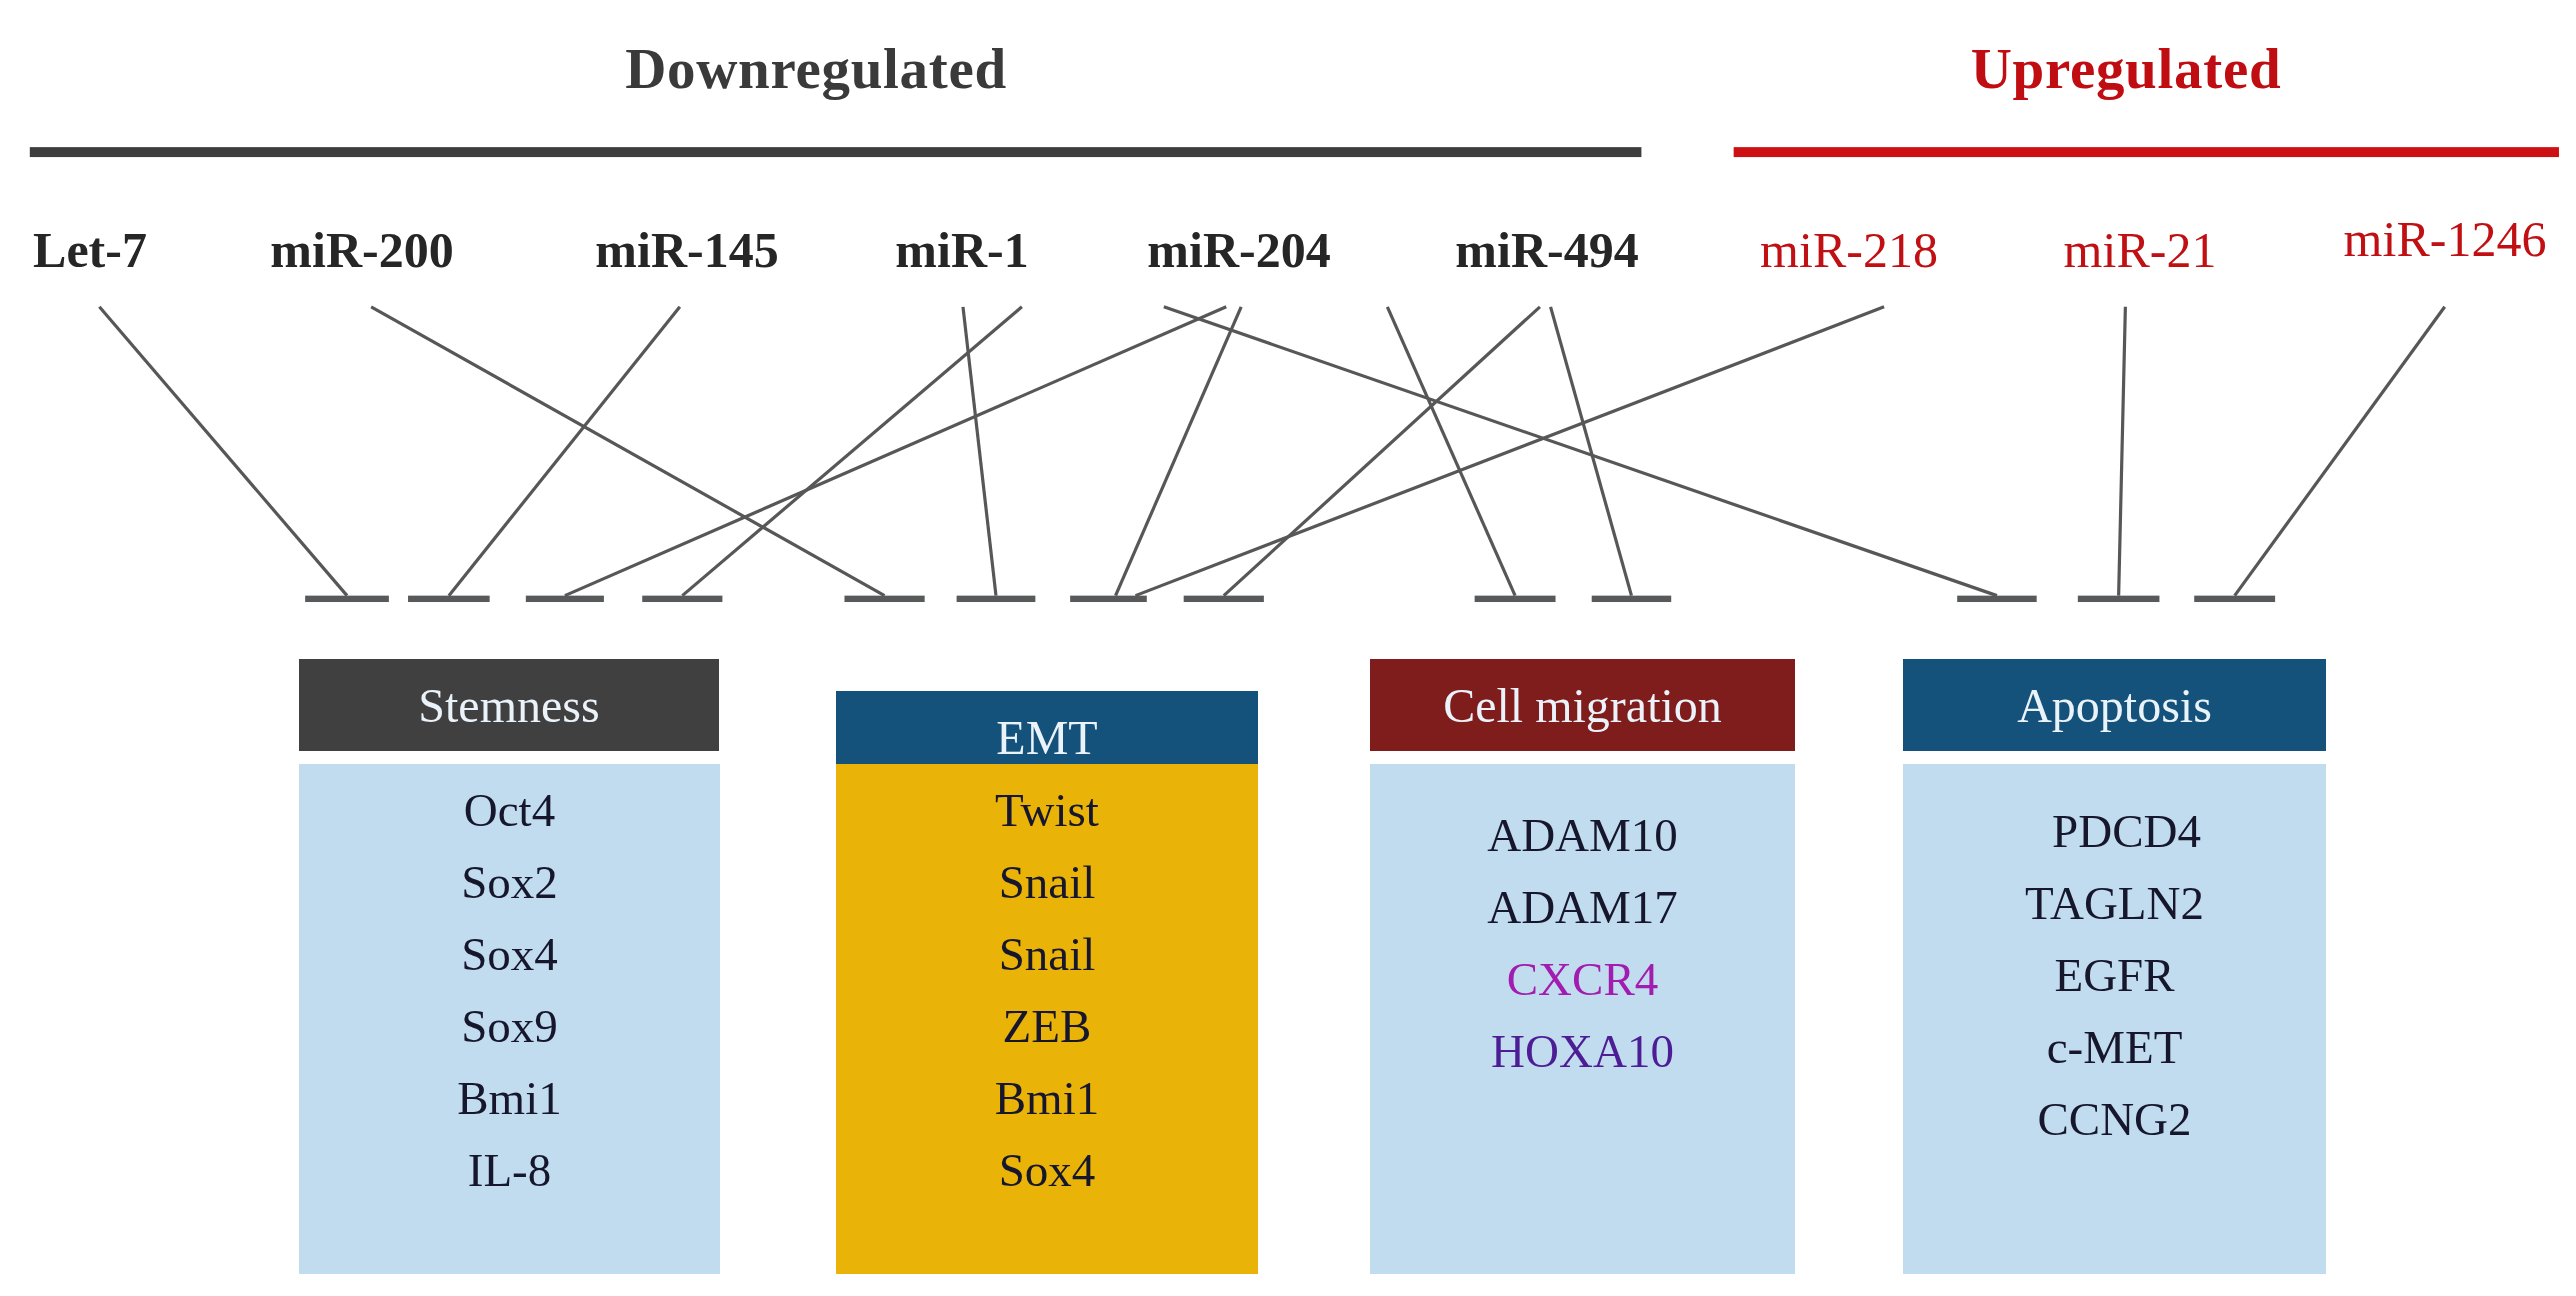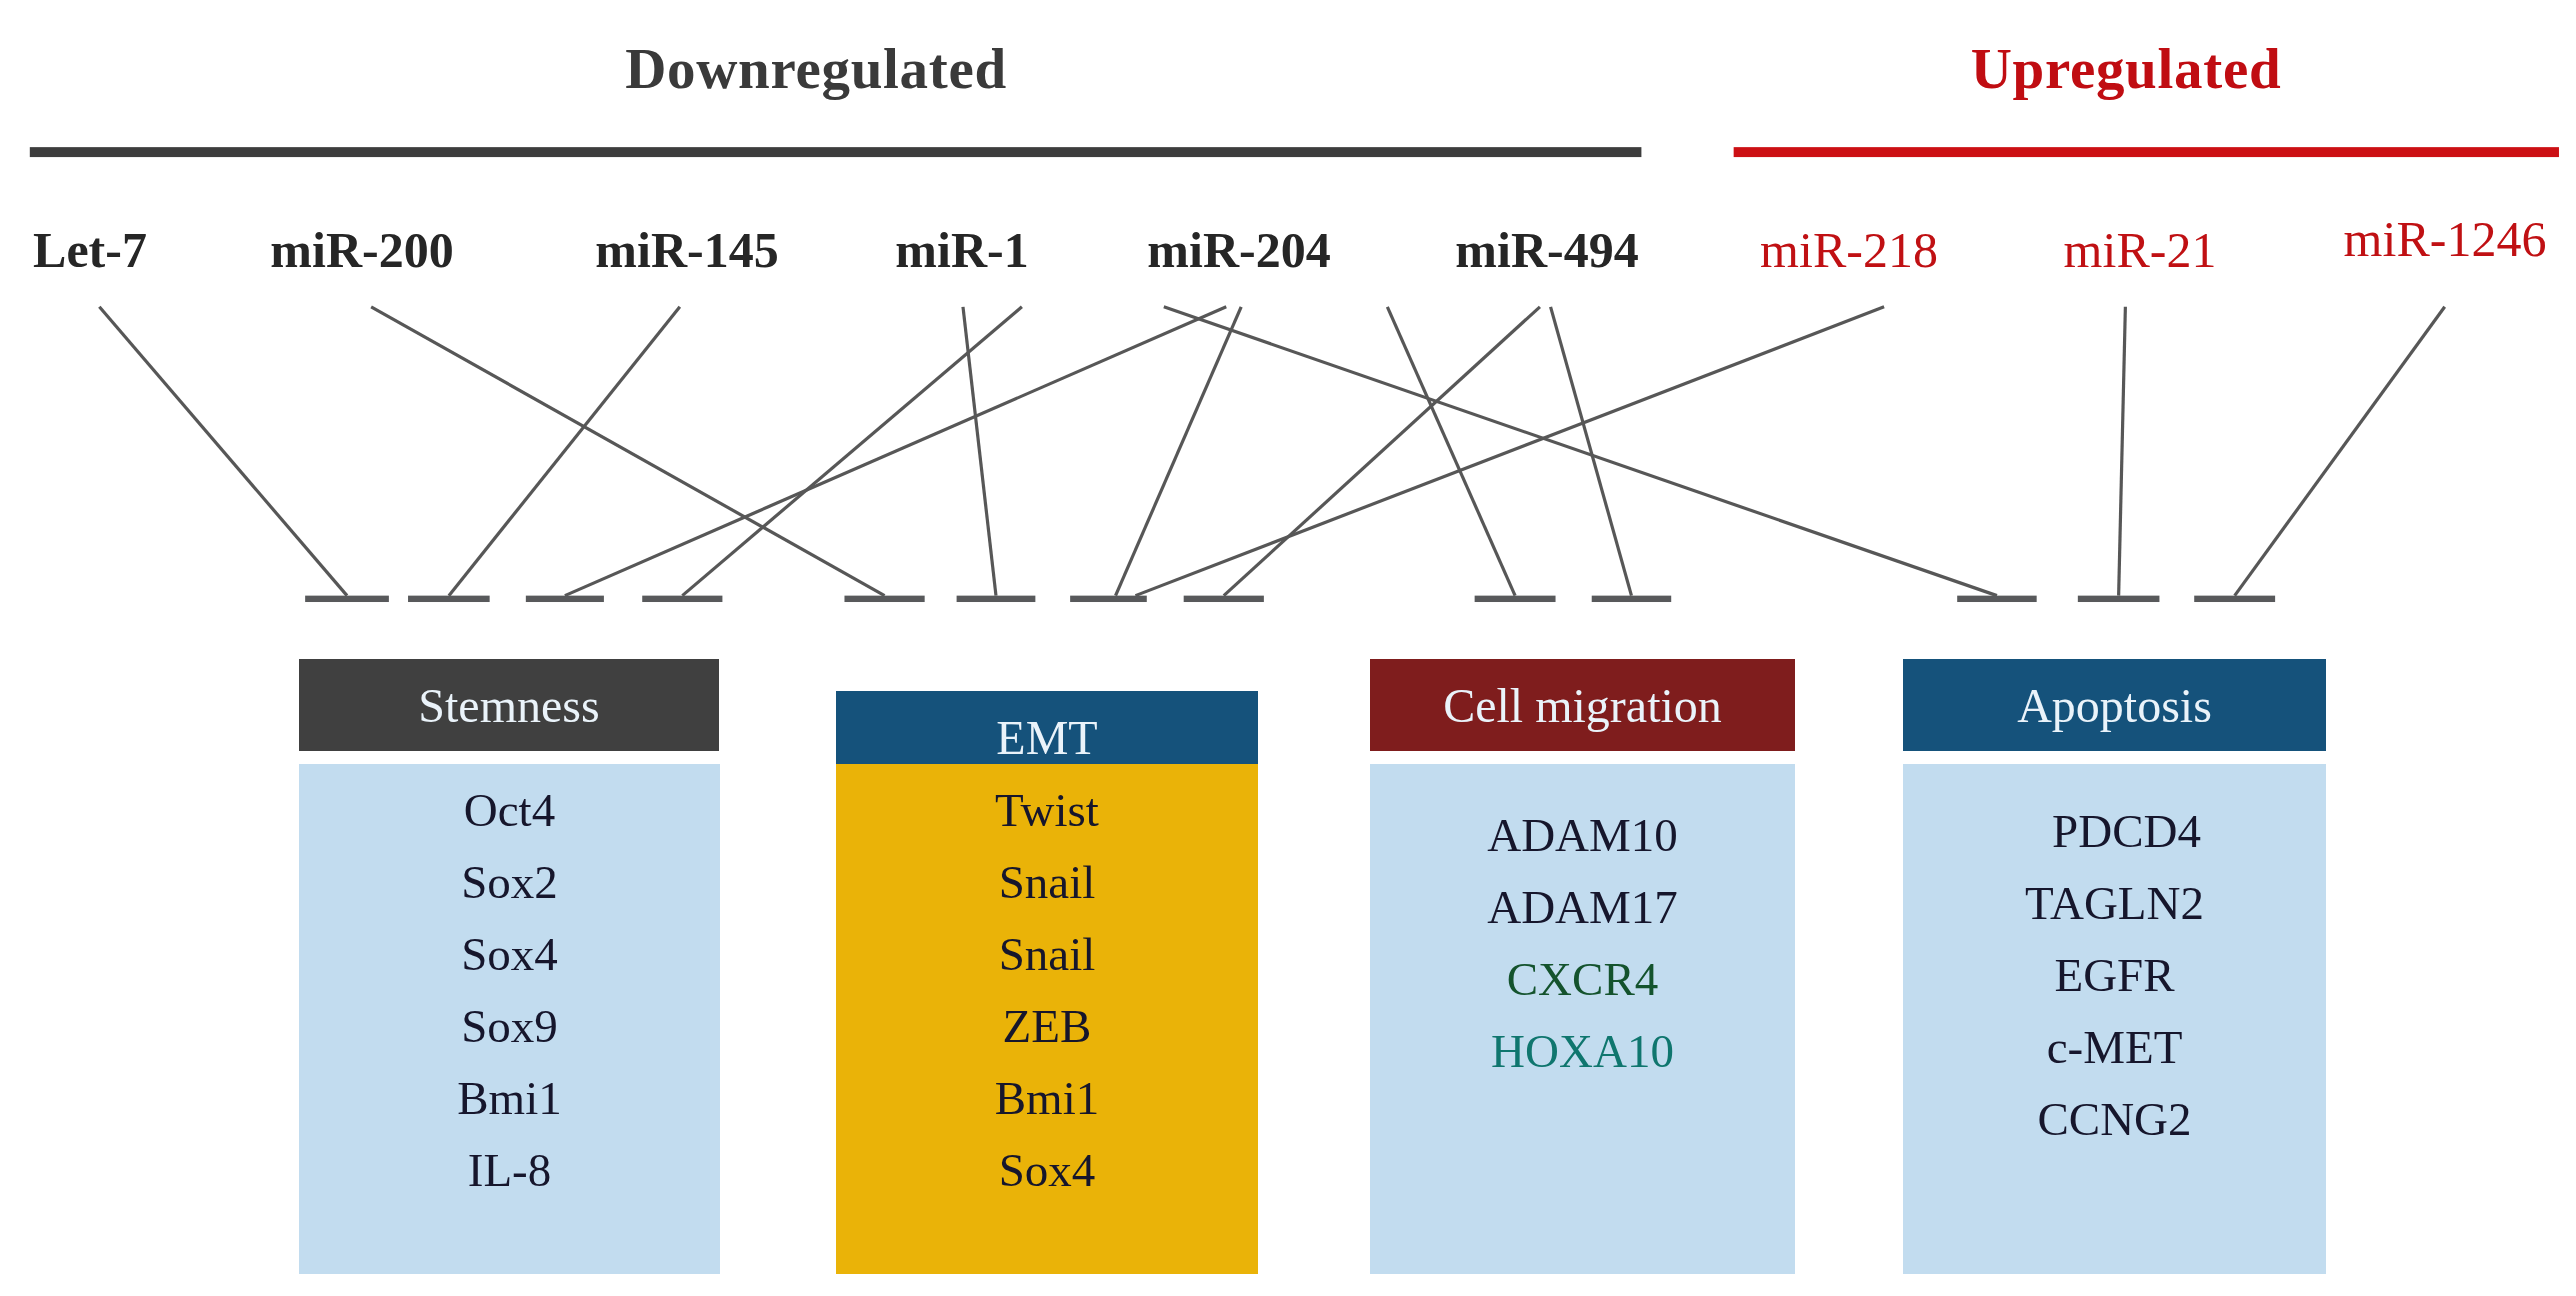--- a/index.html
+++ b/index.html
@@ -105,22 +105,22 @@
         <div class="gene-item" style="color: rgb(22, 22, 44);">Snail</div>
         <div class="gene-item" style="color: rgb(22, 22, 44);">Snail</div>
         <div class="gene-item" style="color: rgb(22, 22, 44);">ZEB</div>
         <div class="gene-item" style="color: rgb(22, 22, 44);">Bmi1</div>
         <div class="gene-item" style="color: rgb(22, 22, 44);">Sox4</div>
       </div>
       <div class="catbox-header" style="left: 1370px; width: 425px; background: #7f1d1d; color: rgb(234, 243, 250);">Cell migration</div>
       <div class="catbox-body" style="left: 1370px; width: 425px; background: rgb(194, 220, 239); padding-top: 35px; height: 475px;">
         <div class="gene-item" style="color: rgb(22, 22, 44);">ADAM10</div>
         <div class="gene-item" style="color: rgb(22, 22, 44);">ADAM17</div>
-        <div class="gene-item" style="color: #14532d;">CXCR4</div>
-        <div class="gene-item" style="color: #0f766e;">HOXA10</div>
+        <div class="gene-item" style="color: #a21caf;">CXCR4</div>
+        <div class="gene-item" style="color: #4c1d95;">HOXA10</div>
       </div>
       <div class="catbox-header" style="left: 1903px; width: 423px; background: rgb(21, 82, 123); color: rgb(234, 243, 250);">Apoptosis</div>
       <div class="catbox-body" style="left: 1903px; width: 423px; background: rgb(194, 220, 239); padding-top: 31px; height: 479px;">
         <div class="gene-item" style="color: rgb(22, 22, 44); padding-left: 24px;">PDCD4</div>
         <div class="gene-item" style="color: rgb(22, 22, 44);">TAGLN2</div>
         <div class="gene-item" style="color: rgb(22, 22, 44);">EGFR</div>
         <div class="gene-item" style="color: rgb(22, 22, 44);">c-MET</div>
         <div class="gene-item" style="color: rgb(22, 22, 44);">CCNG2</div>
       </div>
     </div>

